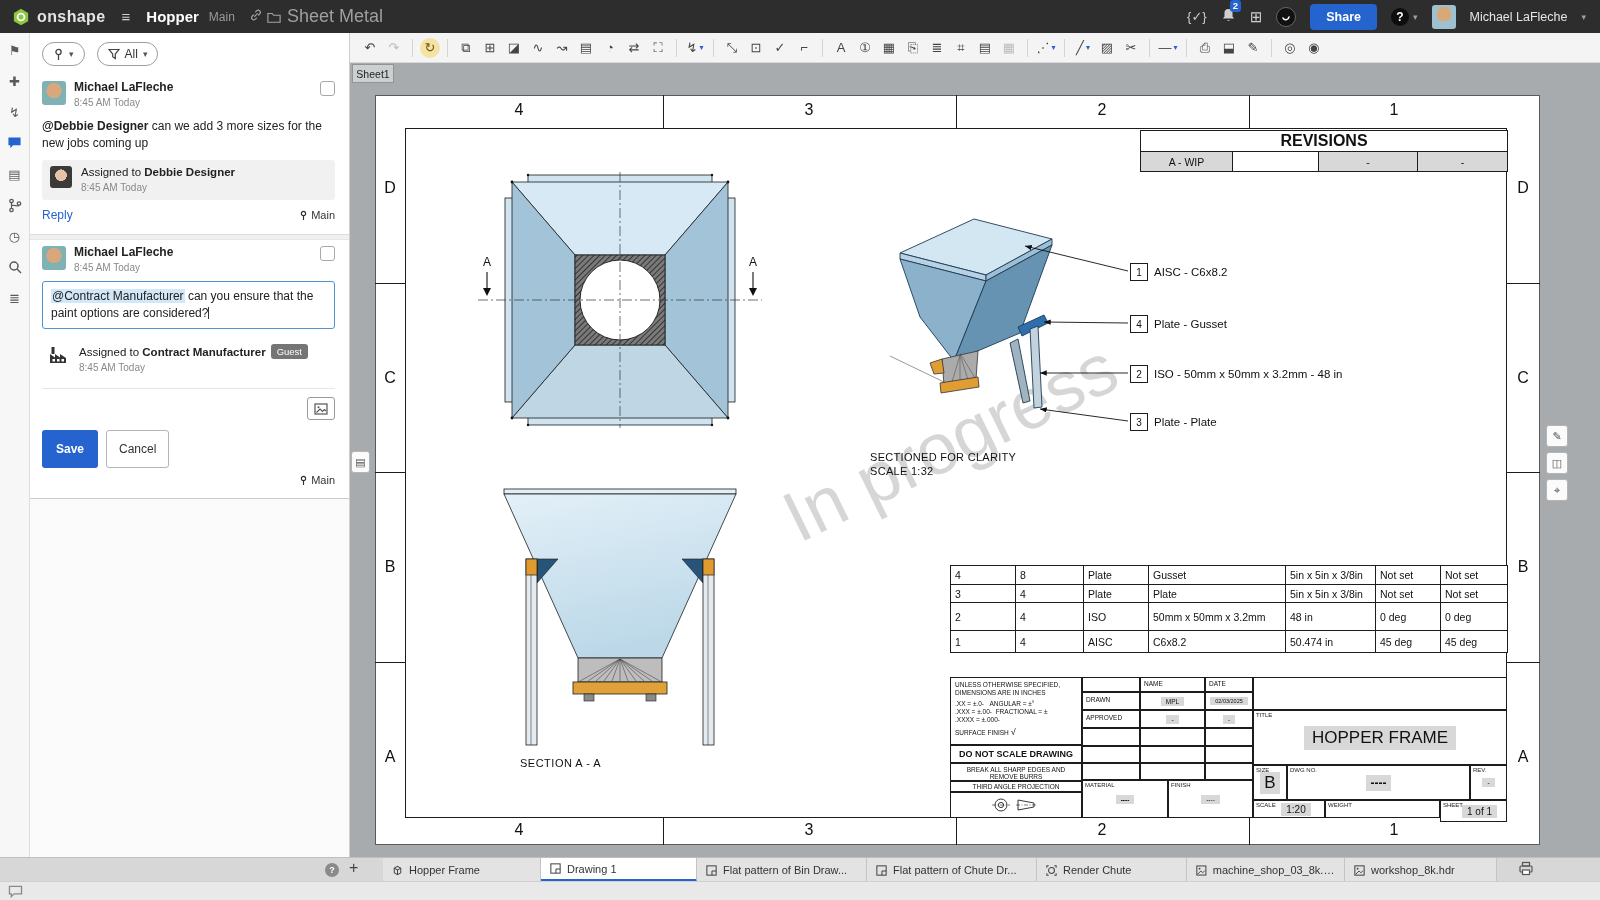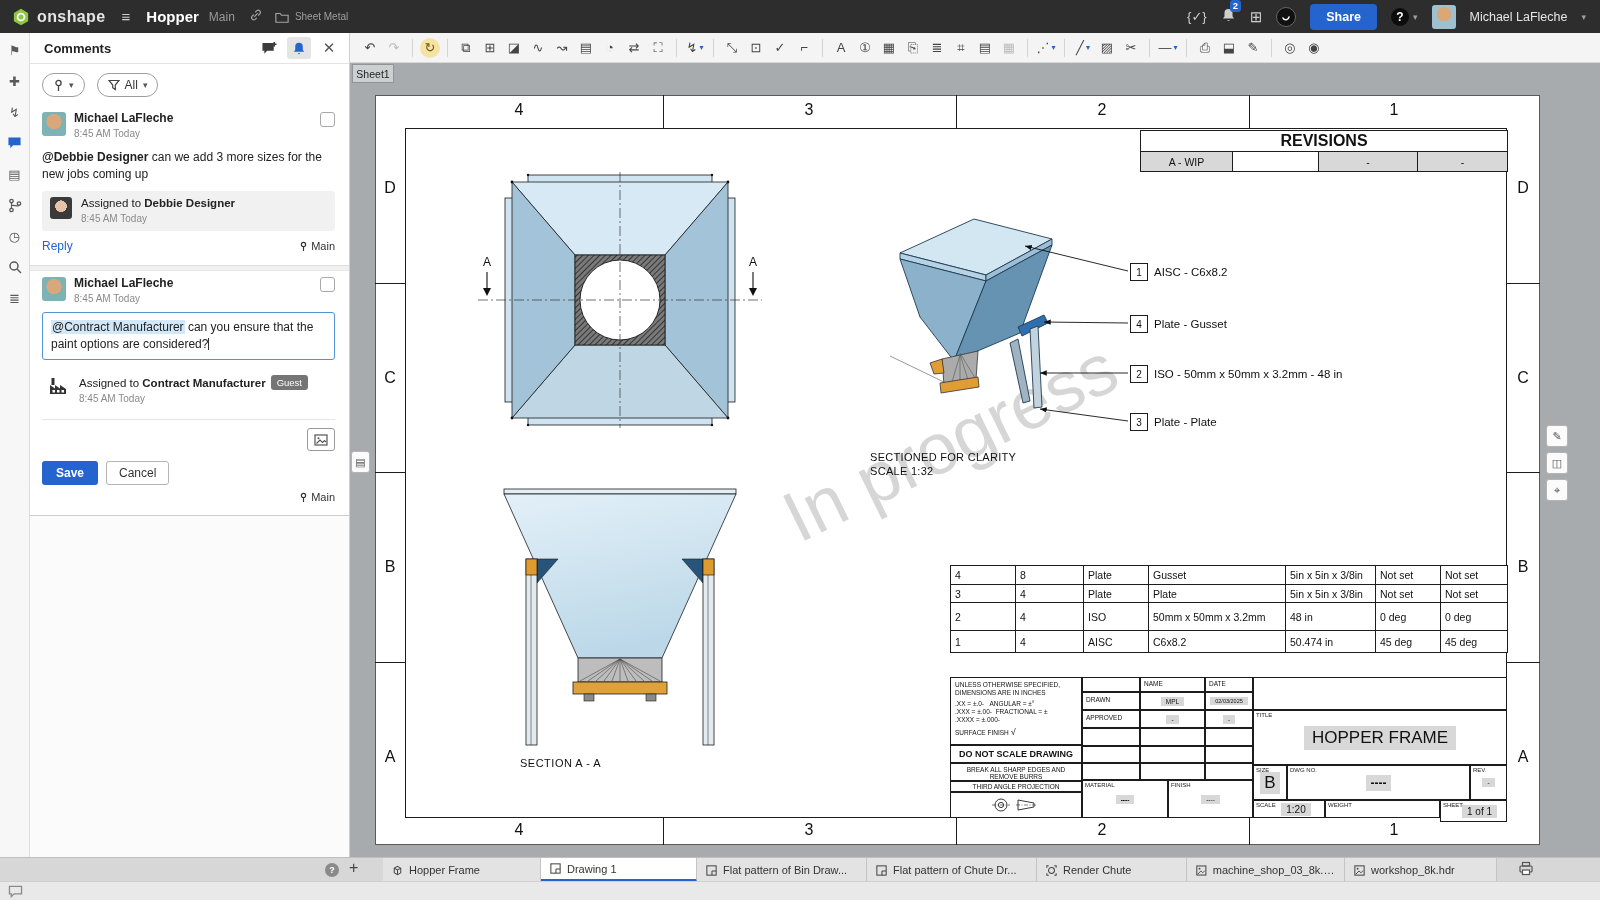--- a/index.html
+++ b/index.html
@@ -5,21 +5,21 @@
   html,body{margin:0;padding:0}
   body{width:1600px;height:900px;position:relative;font-family:"Liberation Sans",sans-serif;background:#fff;overflow:hidden;-webkit-font-smoothing:antialiased}
   
   #hdr{position:absolute;left:0;top:0;width:1600px;height:33px;background:#2d2d2d;display:flex;align-items:center;color:#c9c9c9;z-index:40}
   #hdr .logo{display:flex;align-items:center;gap:7px;margin-left:12px}
   #hdr .logotext{font-size:16px;font-weight:600;color:#e4e4e4;letter-spacing:.4px}
   #hdr .burger{margin-left:16px;color:#d0d0d0;font-size:15px;cursor:pointer}
   #hdr .doctitle{margin-left:16px;color:#fff;font-size:15px;font-weight:700}
   #hdr .branch{margin-left:10px;color:#9a9a9a;font-size:12px}
   #hdr .linkic{margin-left:14px}
-  #hdr .folder{margin-left:12px;display:flex;align-items:center;gap:6px;color:#9f9f9f;font-size:10px}
+  #hdr .folder{margin-left:4px;display:flex;align-items:center;gap:6px;color:#9f9f9f;font-size:18px}
   #hdr .right{margin-left:auto;display:flex;align-items:center;gap:14px;padding-right:14px}
   .bellwrap{position:relative}
   .badge{position:absolute;top:-7px;left:9px;background:#2563cf;color:#fff;font-size:9.5px;font-weight:700;border-radius:3px;padding:0 3px;line-height:12px}
   .sharebtn{background:#2563cf;color:#fff;font-size:12.5px;font-weight:700;border:none;border-radius:4px;padding:6px 16px;cursor:pointer}
   .helpcirc{width:18px;height:18px;border-radius:50%;background:#0d0d0d;color:#fff;font-size:12px;font-weight:700;display:flex;align-items:center;justify-content:center}
   .darkcirc{width:18px;height:18px;border-radius:50%;background:#111;border:1px solid #666;display:flex;align-items:center;justify-content:center}
   .avatar{width:24px;height:24px;border-radius:3px;background:radial-gradient(circle at 50% 38%,#d9a878 0 38%,#9fc0cf 39% 100%)}
   .uname{color:#e6e6e6;font-size:12.5px}
   .caret{color:#9f9f9f;font-size:9px}
   .bracecheck{font-size:13px;color:#cdcdcd}
@@ -58,21 +58,21 @@
   .cfoot{display:flex;align-items:center;margin:4px 0 8px 0}
   .reply{color:#2563cf;font-size:12px;cursor:pointer}
   .mainloc{margin-left:auto;display:flex;align-items:center;gap:3px;font-size:11px;color:#333}
   .carddiv{height:4px;background:#f0f0f0;border-top:1px solid #ddd;border-bottom:1px solid #e7e7e7}
   .editor{border:1px solid #4f94d4;border-radius:3px;padding:6px 8px;font-size:12px;line-height:17px;color:#222;margin:7px 0 9px 0;background:#fff}
   .mention2{background:#d2e7f8;padding:0 1px}
   .tcaret{display:inline-block;width:1px;height:12px;background:#333;vertical-align:-2px}
   .imgbtnrow{display:flex;justify-content:flex-end;border-top:1px solid #e6e6e6;padding-top:8px;margin-top:2px}
   .imgbtn{width:26px;height:21px;border:1px solid #9a9a9a;border-radius:3px;background:#fff;display:flex;align-items:center;justify-content:center;cursor:pointer}
   .btnrow{display:flex;gap:8px;margin:10px 0 6px 0}
-  .savebtn{background:#2563cf;color:#fff;border:none;border-radius:3px;font-size:12px;font-weight:600;padding:5px 14px;cursor:pointer}
+  .savebtn{background:#2563cf;color:#fff;border:none;border-radius:3px;font-size:12px;font-weight:600;padding:12px 14px;cursor:pointer}
   .cancelbtn{background:#fff;color:#333;border:1px solid #b5b5b5;border-radius:3px;font-size:12px;padding:4px 12px;cursor:pointer}
   
   #tbar{position:absolute;left:350px;top:33px;width:1250px;height:30px;background:#f4f4f4;border-bottom:1px solid #d9d9d9;display:flex;align-items:center;padding-left:8px;box-sizing:border-box;z-index:25}
   .tb{min-width:22px;height:22px;display:inline-flex;align-items:center;justify-content:center;font-size:13px;color:#444;margin:0 1px;border-radius:3px;cursor:pointer}
   .tb.dis{color:#bdbdbd}
   .tb.acc{background:#f6e3a3;border-radius:50%;width:20px;height:20px;min-width:20px;color:#6d5a13}
   .tbcaret{font-size:8px;color:#2563cf;margin-left:2px}
   .tbdiv{width:1px;height:18px;background:#d4d4d4;margin:0 6px}
   
   #canvas{position:absolute;left:350px;top:63px;width:1250px;height:794px;background:#a7abad;overflow:hidden}
@@ -186,39 +186,20 @@
       <svg width="14" height="14" viewBox="0 0 14 14">
         <circle cx="6" cy="6" r="4" fill="none" stroke="currentColor" stroke-width="1.5"></circle>
         <line x1="9" y1="9" x2="13" y2="13" stroke="currentColor" stroke-width="1.5"></line>
       </svg>
     </span>
     <span class="ric">≣</span>
   </div>
 
 <div id="panel">
   <div id="pcard">
-    <div class="p-head">
-      <span class="p-title">Comments</span>
-      <span class="p-hicons">
-        <span class="hbtn">
-          <svg width="17" height="15" viewBox="0 0 18 16">
-              <path d="M1.5 2 h12 v8.5 h-7 l-3 3 v-3 h-2 Z" fill="#3c3c3c"></path>
-              <path d="M14 1 v5 M11.5 3.5 h5" stroke="#3c3c3c" stroke-width="1.6"></path>
-            </svg>
-        </span>
-        <span class="hbtn sel">
-          <svg width="14" height="15" viewBox="0 0 16 17">
-              <path d="M8 2 a4.3 4.3 0 0 1 4.3 4.3 V10 l1.6 2.3 H2.1 L3.7 10 V6.3 A4.3 4.3 0 0 1 8 2 Z M6.6 14 a1.5 1.5 0 0 0 2.8 0 Z" fill="#2563cf"></path>
-            </svg>
-        </span>
-        <span class="hbtn">
-            <span class="closex">✕</span>
-          </span>
-      </span>
-    </div>
     <div class="p-filters">
       <button class="pill">
         <svg width="11" height="13" viewBox="0 0 11 13">
             <circle cx="5.5" cy="4" r="2.6" fill="none" stroke="#444" stroke-width="1.3"></circle>
             <path d="M5.5 6.6 V12" stroke="#444" stroke-width="1.3"></path>
           </svg>
         <span class="caret" style="color:#555">▾</span>
       </button>
       <button class="pill">
         <svg width="12" height="12" viewBox="0 0 12 12">

